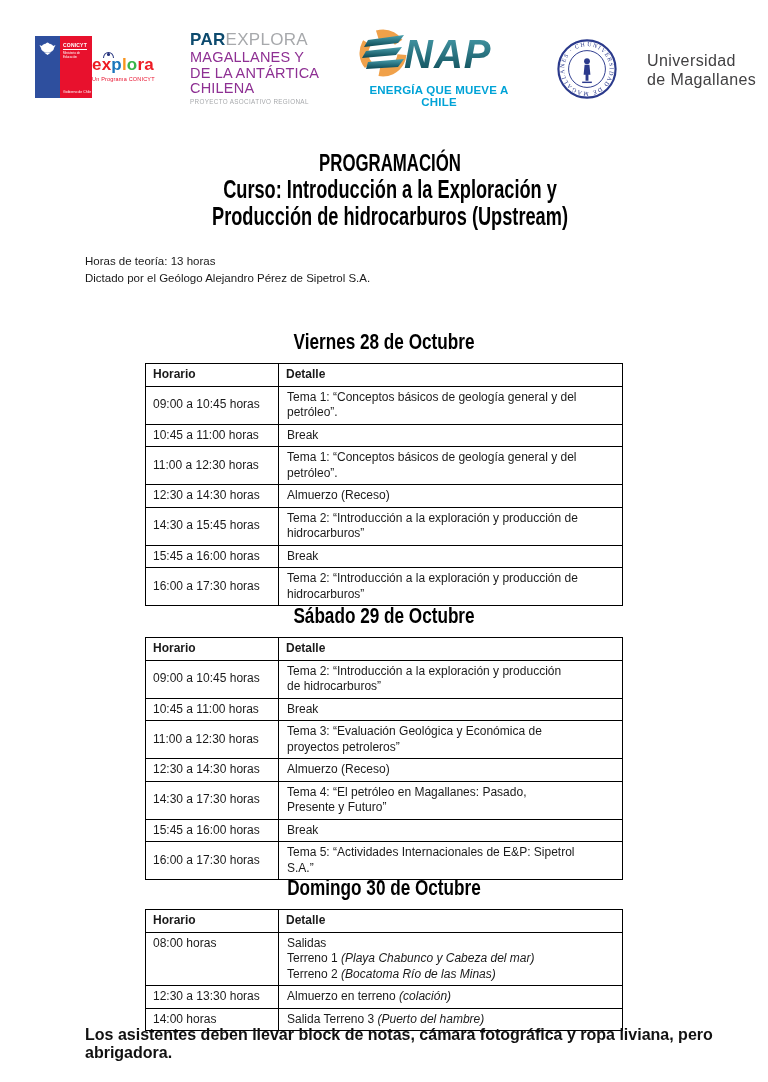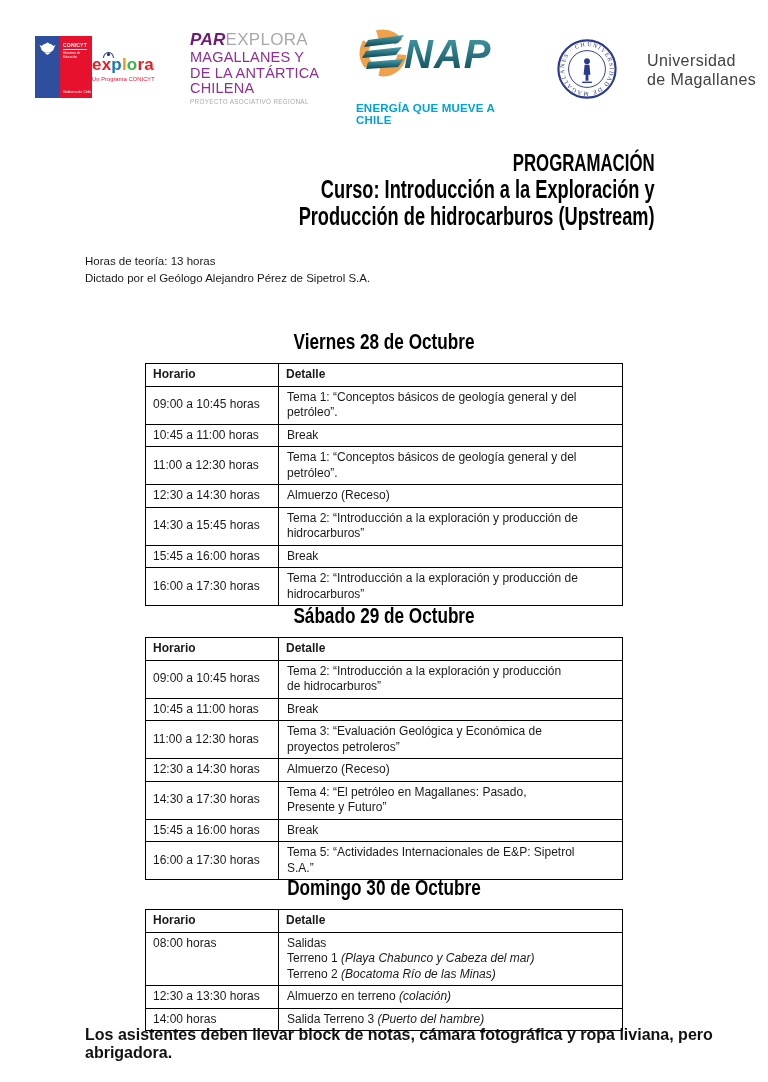--- a/index.html
+++ b/index.html
@@ -18,31 +18,31 @@
   .flag-title{font-size:5px;font-weight:bold;margin:6px 0 0 3px;letter-spacing:.2px;}
   .flag-sub{font-size:3px;margin:1px 0 0 3px;border-top:.5px solid #fff;padding-top:1px;width:24px;}
   .flag-bottom{position:absolute;bottom:4px;left:3px;font-size:3.5px;}
   .explora-wrap{position:absolute;left:57px;top:19px;width:98px;}
   .explora-word{font-size:17px;font-weight:bold;letter-spacing:.2px;position:relative;line-height:20px;}
   .eye{position:absolute;left:11px;top:-3px;width:9px;height:5px;border:1px solid #27357e;border-top-left-radius:50% 100%;border-top-right-radius:50% 100%;border-bottom:none;}
   .eye::after{content:"";position:absolute;left:3px;top:0;width:2.5px;height:2.5px;background:#27357e;border-radius:50%;}
   .explora-sub{font-size:5.5px;color:#e8112d;margin-top:1px;letter-spacing:.2px;}
   .parexplora{left:190px;top:31px;width:135px;line-height:1;}
   .par-line1{font-size:17px;letter-spacing:.3px;margin-bottom:2px;}
-  .par-bold{font-weight:bold;color:#701a75;font-style:italic;}
+  .par-bold{font-weight:bold;color:#0c4a6e;}
   .par-light{font-weight:normal;color:#a7a9ac;}
   .par-purple{font-size:14.5px;color:#8e3093;font-weight:500;letter-spacing:.2px;line-height:15.5px;}
   .par-tiny{font-size:6.3px;color:#a7a9ac;letter-spacing:.35px;margin-top:2px;}
   .enap{left:356px;top:28px;width:170px;}
-  .enap-tagline{font-size:11.5px;font-weight:bold;color:#00a3d7;letter-spacing:.2px;margin-top:20px;width:166px;}
+  .enap-tagline{font-size:11.5px;font-weight:bold;color:#00a3d7;letter-spacing:.2px;margin-top:2px;text-align:center;width:166px;}
   .umag{left:556px;top:38px;display:flex;align-items:flex-start;}
   .umag-name{margin-left:29px;margin-top:13px;font-size:16px;line-height:19px;color:#414042;letter-spacing:.4px;}
   
   .cond{transform:scaleX(.7);transform-origin:50% 50%;}
-  .title-block{position:absolute;left:12px;right:0;top:149px;text-align:right;font-weight:bold;color:#000;}
+  .title-block{position:absolute;left:12px;right:0;top:149px;text-align:center;font-weight:bold;color:#000;}
   .title-block div{line-height:27px;}
   .t1{font-size:24px;}
   .t2{font-size:26px;}
   .intro{position:absolute;left:85px;top:253px;font-size:11.5px;line-height:17.3px;color:#1a1a1a;}
   .day-heading{width:478px;text-align:center;font-weight:bold;font-size:22px;color:#000;transform:scaleX(.78);transform-origin:50% 50%;margin-bottom:9px;line-height:24px;}
   
   .day-section{position:absolute;left:145px;width:535px;}
   .sec0{top:330px;} .sec1{top:604px;} .sec2{top:876px;}
   table{border-collapse:collapse;width:478px;table-layout:fixed;font-size:12px;color:#1a1a1a;}
   col.c-time{width:133px;}

